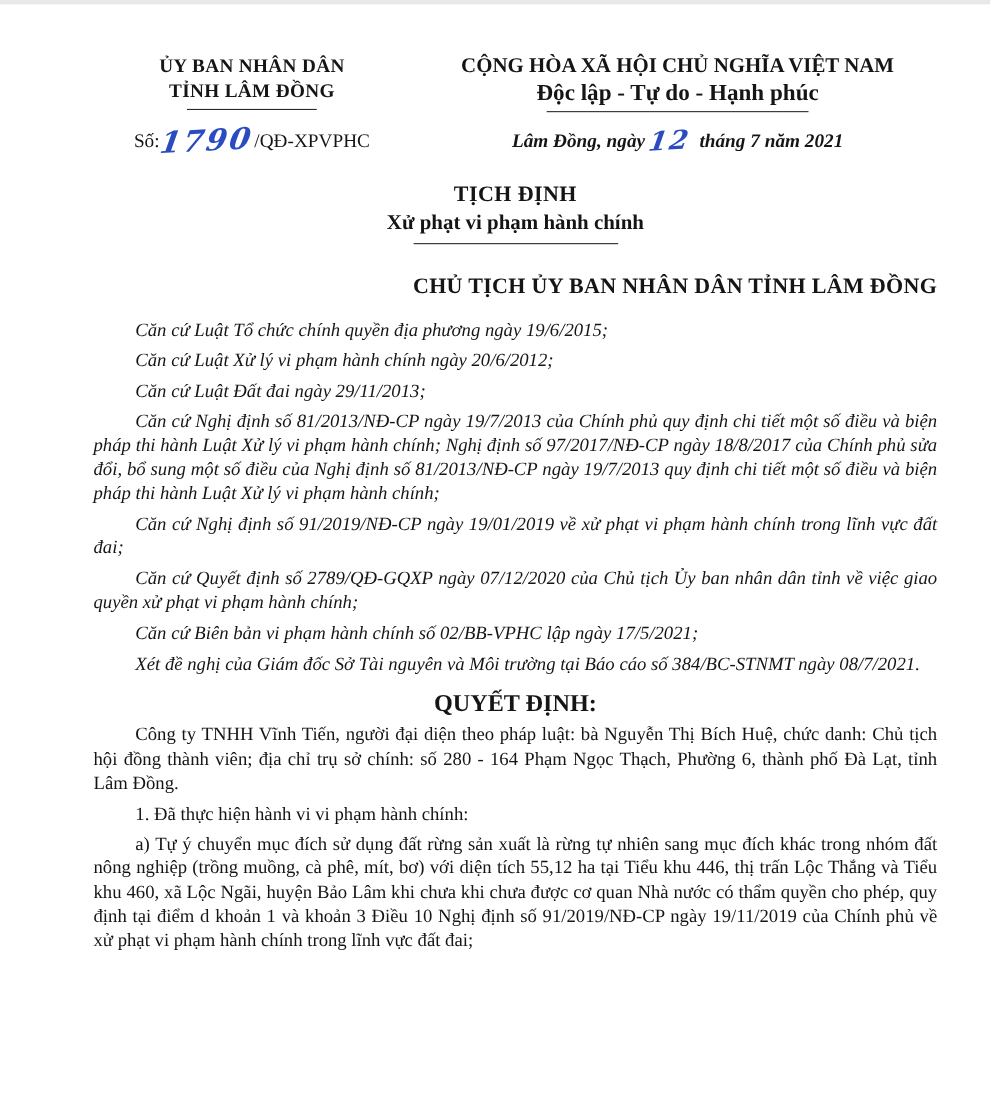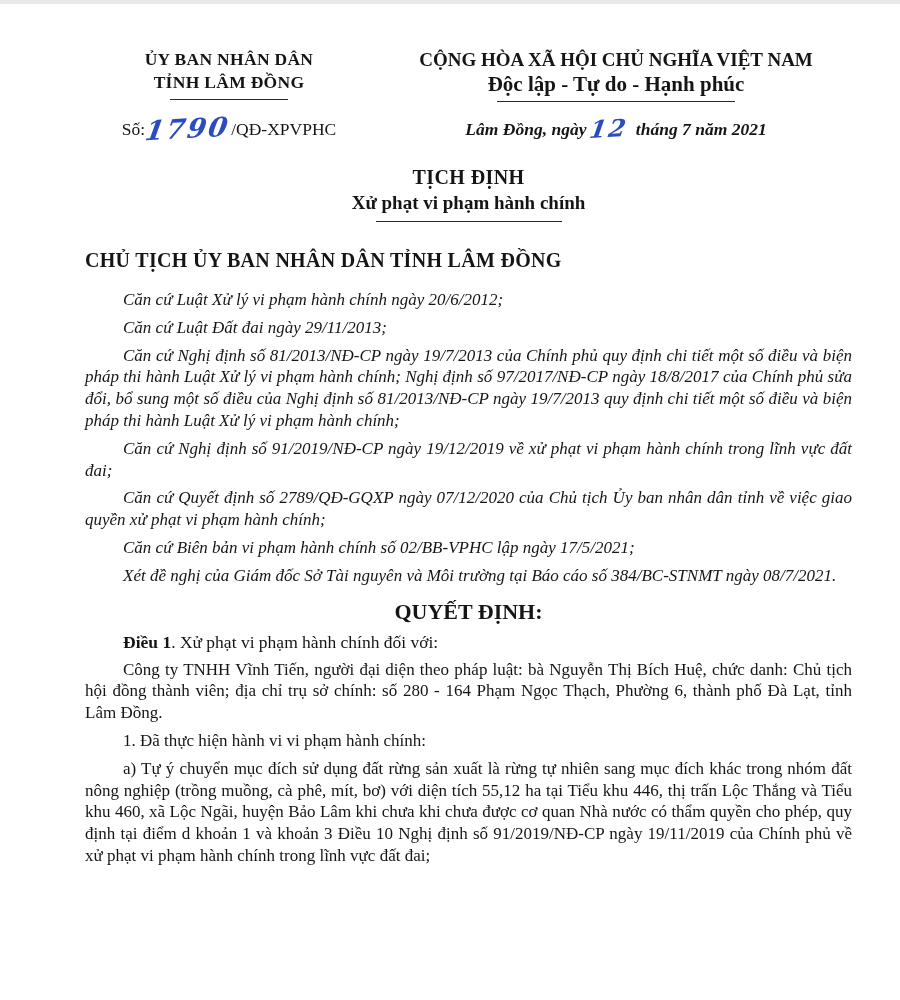--- a/index.html
+++ b/index.html
@@ -111,21 +111,21 @@
     line-height: 26px;
     letter-spacing: 0.4px;
   }
   .title-sub {
     font-weight: bold;
     font-size: 19px;
     line-height: 25px;
   }
   .issuer {
     margin-top: 27px;
-    text-align: left;
+    text-align: right;
     font-weight: bold;
     font-size: 20px;
     letter-spacing: 0.3px;
   }
 
   
   .preamble { margin-top: 17px; }
   .preamble p,
   .body-text p {
     margin: 6px 0;
@@ -176,32 +176,32 @@
 
   <div class="title-block">
     <div class="title-main">TỊCH ĐỊNH</div>
     <div class="title-sub">Xử phạt vi phạm hành chính</div>
     <hr class="rule rule-title">
   </div>
 
   <div class="issuer">CHỦ TỊCH ỦY BAN NHÂN DÂN TỈNH LÂM ĐỒNG</div>
 
   <div class="preamble">
+    <p>Căn cứ Luật Tổ chức chính quyền địa phương ngày 19/6/2015;</p>
     <p>Căn cứ Luật Xử lý vi phạm hành chính ngày 20/6/2012;</p>
     <p>Căn cứ  Luật Đất đai ngày 29/11/2013;</p>
     <p>Căn cứ Nghị định số 81/2013/NĐ-CP ngày 19/7/2013 của Chính phủ quy định chi tiết một số điều và biện pháp thi hành Luật Xử lý vi phạm hành chính; Nghị định số 97/2017/NĐ-CP ngày 18/8/2017 của Chính phủ sửa đổi, bổ sung một số điều của Nghị định số 81/2013/NĐ-CP ngày 19/7/2013 quy định chi tiết một số điều và biện pháp thi hành Luật Xử lý vi phạm hành chính;</p>
-    <p>Căn cứ Nghị định số 91/2019/NĐ-CP ngày 19/12/2019 về xử phạt vi phạm hành chính trong lĩnh vực đất đai;</p>
+    <p>Căn cứ Nghị định số 91/2019/NĐ-CP ngày 19/01/2019 về xử phạt vi phạm hành chính trong lĩnh vực đất đai;</p>
     <p>Căn cứ Quyết định số 2789/QĐ-GQXP ngày 07/12/2020 của Chủ tịch Ủy ban nhân dân tỉnh về việc giao quyền xử phạt vi phạm hành chính;</p>
     <p>Căn cứ Biên bản vi phạm hành chính số 02/BB-VPHC lập ngày 17/5/2021;</p>
     <p>Xét đề nghị của Giám đốc Sở Tài nguyên và Môi trường tại Báo cáo số 384/BC-STNMT ngày 08/7/2021.</p>
   </div>
 
   <div class="decision-heading">QUYẾT ĐỊNH:</div>
 
-  <div class="article-line"><span class="article-label">Điều 1</span><span>. Xử phạt vi phạm hành chính đối với:</span></div>
 
   <div class="body-text">
     <p>Công ty TNHH Vĩnh Tiến, người đại diện theo pháp luật: bà Nguyễn Thị Bích Huệ, chức danh: Chủ tịch hội đồng thành viên; địa chỉ trụ sở chính: số 280 - 164 Phạm Ngọc Thạch, Phường 6, thành phố Đà Lạt, tỉnh Lâm Đồng.</p>
     <p>1. Đã thực hiện hành vi vi phạm hành chính:</p>
     <p>a) Tự ý chuyển mục đích sử dụng đất rừng sản xuất là rừng tự nhiên sang mục đích khác trong nhóm đất nông nghiệp (trồng muồng, cà phê, mít, bơ) với diện tích 55,12 ha tại Tiểu khu 446, thị trấn Lộc Thắng và Tiểu khu 460, xã Lộc Ngãi, huyện Bảo Lâm khi chưa khi chưa được cơ quan Nhà nước có thẩm quyền cho phép, quy định tại điểm d khoản 1 và khoản 3 Điều 10 Nghị định số 91/2019/NĐ-CP ngày 19/11/2019 của Chính phủ về xử phạt vi phạm hành chính trong lĩnh vực đất đai;</p>
   </div>
 
 </div>
 
 </body></html>

